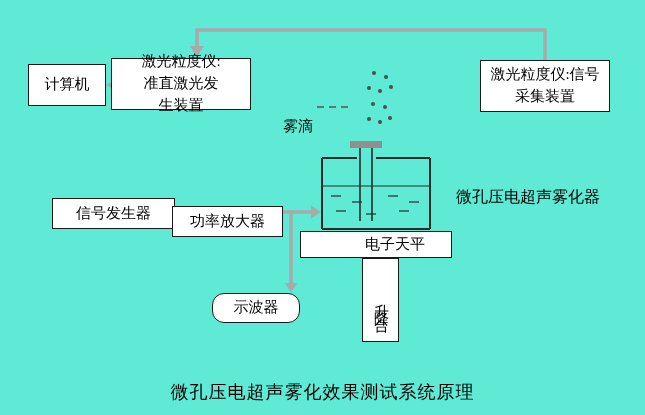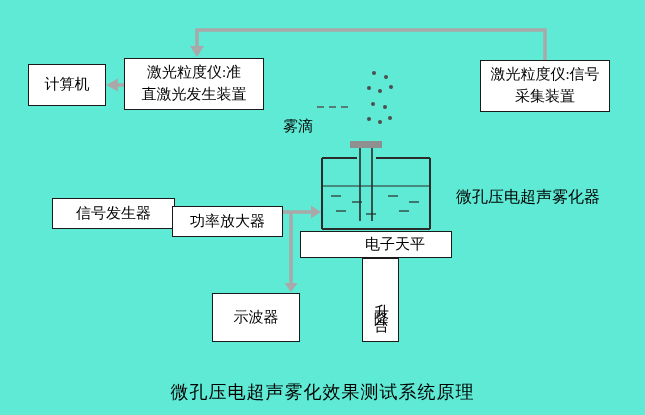--- a/index.html
+++ b/index.html
@@ -29,26 +29,26 @@
     border: 1.5px solid #1a1a1a;
     background: #ffffff;
     display: flex;
     align-items: center;
     justify-content: center;
     text-align: center;
     font-size: 15px;
     line-height: 1.45;
   }
   .box-computer        { left: 28px;  top: 64px;  width: 78px;  height: 42px; }
-  .box-laser-generator { left: 124px; top: 58px;  width: 140px; height: 52px; padding: 0 16px; }
+  .box-laser-generator { left: 111px; top: 58px;  width: 140px; height: 52px; padding: 0 27px; }
   .box-laser-collector { left: 480px; top: 60px;  width: 130px; height: 52px; padding: 0 4px; }
   .box-signal-generator{ left: 28px;  top: 198px; width: 123px; height: 31px; margin-left: 24px; }
   .box-power-amplifier { left: 172px; top: 198px; width: 111px; height: 31px; margin-top: 8px; }
   .box-electronic-balance { left: 300px; top: 231px; width: 152px; height: 27px; padding-left: 38px; }
-  .box-oscilloscope    { left: 212px; top: 293px; width: 88px;  height: 49px; }
+  .box-oscilloscope    { left: 212px; top: 293px; width: 88px;  height: 30px; border-radius: 12px; }
   .box-lifting-platform{
     left: 362px; top: 258px; width: 37px; height: 84px;
     writing-mode: vertical-rl;
     letter-spacing: 7px;
     padding-top: 4px;
   }
   .floating-label {
     position: absolute;
     font-size: 15px;
     white-space: nowrap;

